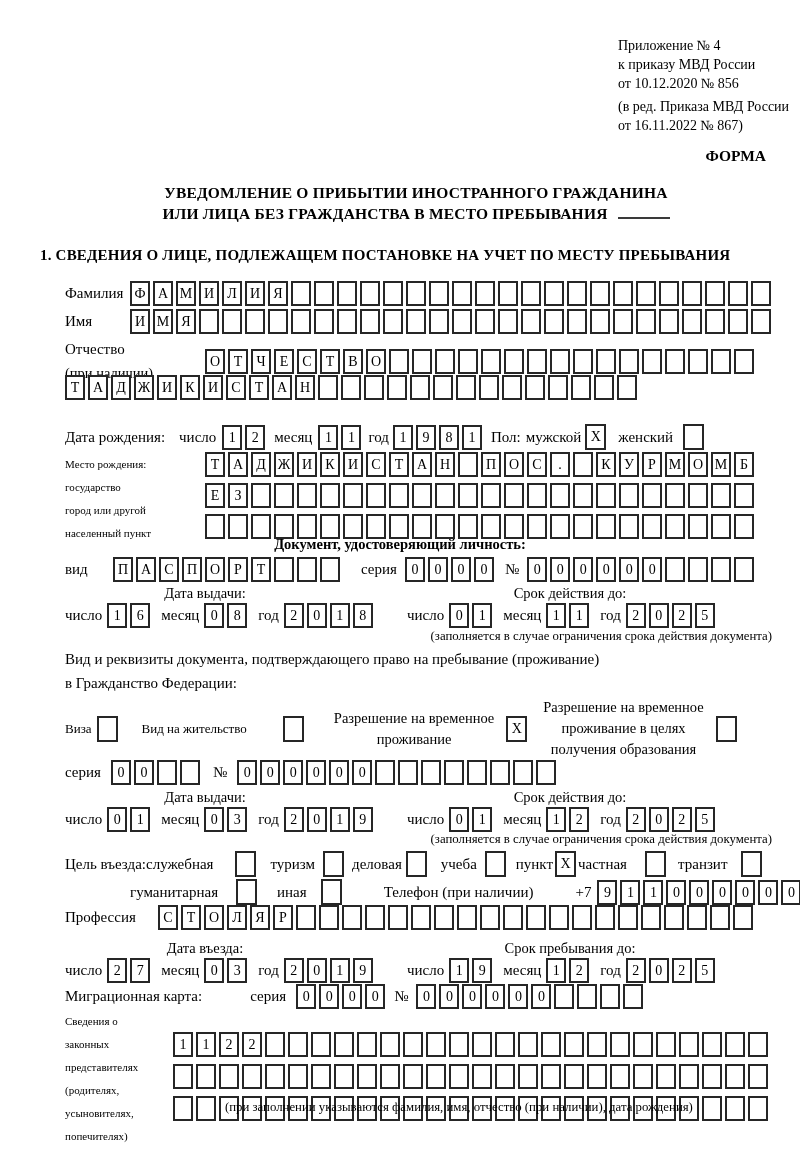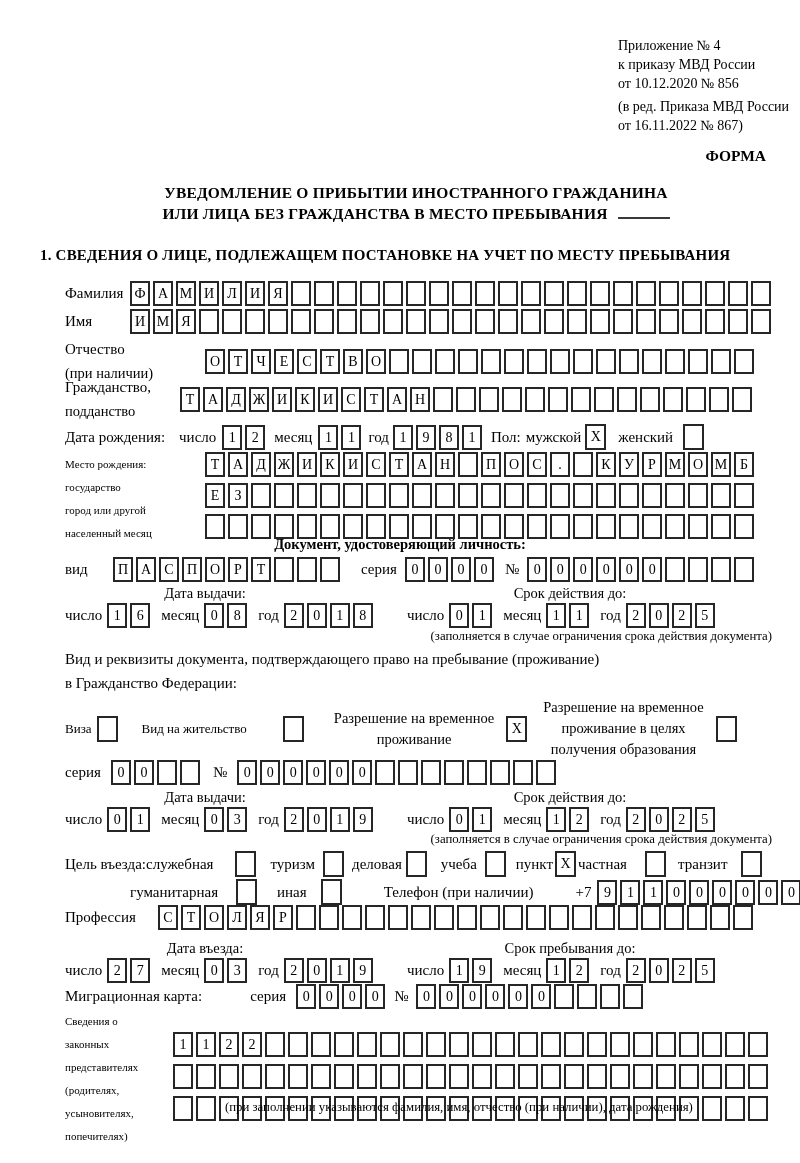--- a/index.html
+++ b/index.html
@@ -148,24 +148,20 @@
         <span class="cell"></span>
         <span class="cell"></span>
         <span class="cell"></span>
         <span class="cell"></span>
         <span class="cell"></span>
         <span class="cell"></span>
       </div>
   </div>
 
   <div class="abs row" style="left:65px;top:375px">
-    <div style="width:115px">
-      <div class="lbl">Гражданство,</div>
-      <div class="sub">подданство</div>
-    </div>
     <div class="cells">
         <span class="cell">Т</span>
         <span class="cell">А</span>
         <span class="cell">Д</span>
         <span class="cell">Ж</span>
         <span class="cell">И</span>
         <span class="cell">К</span>
         <span class="cell">И</span>
         <span class="cell">С</span>
         <span class="cell">Т</span>
@@ -212,21 +208,21 @@
     <span class="cb">X</span>
     <span class="lbl" style="margin-left:12px;margin-right:10px">женский</span>
     <span class="cb"></span>
   </div>
 
   <div class="abs row" style="left:65px;top:452px">
     <div class="labcol" style="width:140px">
       <div>Место рождения:</div>
       <div>государство</div>
       <div>город или другой</div>
-      <div>населенный месяц</div>
+      <div>населенный пункт</div>
     </div>
     <div class="cellrows">
       <div class="cells">
           <span class="cell">Т</span>
           <span class="cell">А</span>
           <span class="cell">Д</span>
           <span class="cell">Ж</span>
           <span class="cell">И</span>
           <span class="cell">К</span>
           <span class="cell">И</span>

